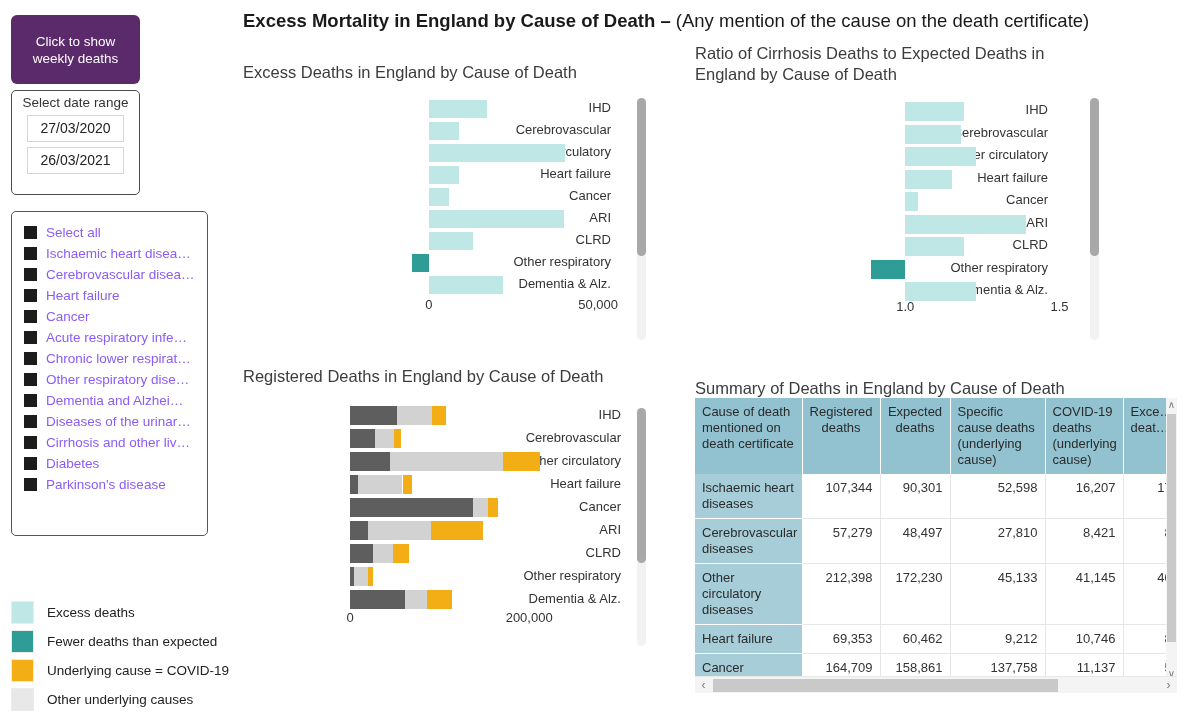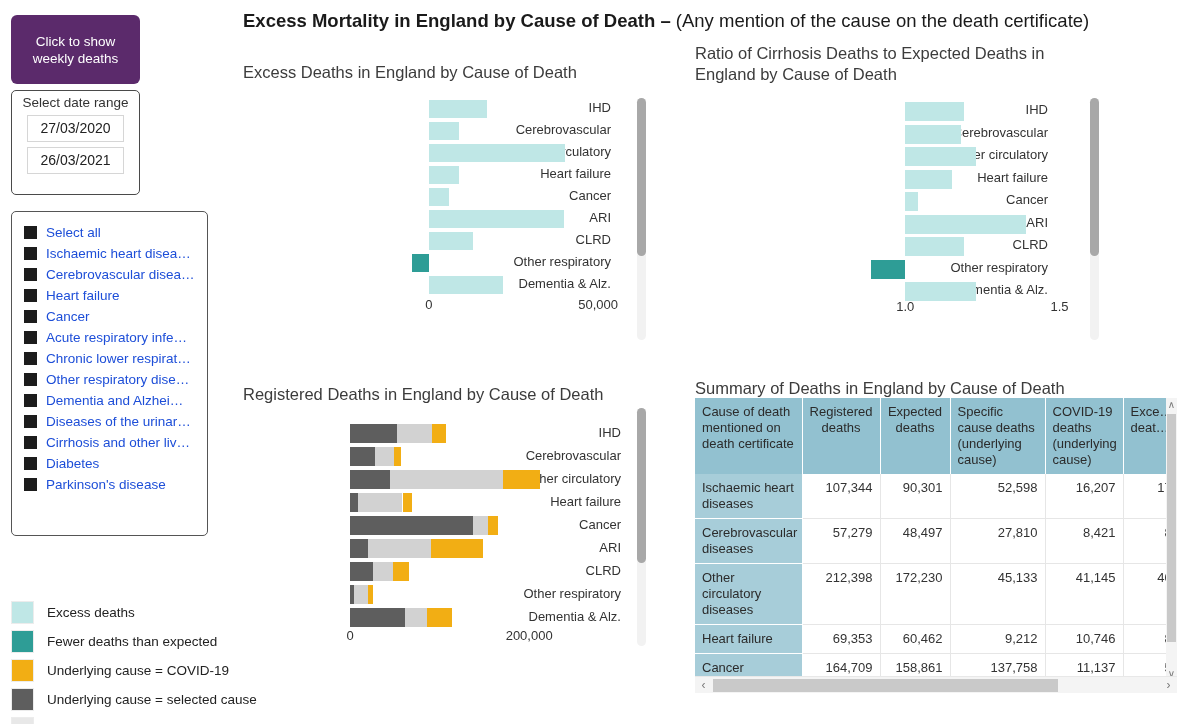--- a/index.html
+++ b/index.html
@@ -42,21 +42,21 @@
     border:1px solid #555; border-radius:5px; background:#fff;
     padding:10px 0 0 0; overflow:hidden;
   }
   .cf-item {
     display:flex; align-items:center; height:21px; padding-left:12px; cursor:pointer;
   }
   .cf-box {
     width:13px; height:13px; background:#1c1c1c; flex:0 0 13px; margin-right:9px;
   }
   .cf-label {
-    font-size:13.5px; color:#1d4ed8; white-space:nowrap; overflow:hidden;
+    font-size:13.5px; color:#8b5cf6; white-space:nowrap; overflow:hidden;
     font-family:"Liberation Sans", sans-serif;
   }
 
   #color-legend { position:absolute; left:11px; top:580px; width:300px;margin-top:18px; }
   .lg-item { display:flex; align-items:center; height:29px; }
   .lg-sw {
     width:23px; height:23px; flex:0 0 23px; margin-right:13px; border:1px solid #ececec;
   }
   .lg-label { font-size:13.5px; color:#222; white-space:nowrap; }
 
@@ -230,24 +230,20 @@
       </div>
       <div class="lg-item">
         <span class="lg-sw" style="background: rgb(46, 157, 150);"></span>
         <span class="lg-label">Fewer deaths than expected</span>
       </div>
       <div class="lg-item">
         <span class="lg-sw" style="background: rgb(242, 174, 20);"></span>
         <span class="lg-label">Underlying cause  = COVID-19</span>
       </div>
       <div class="lg-item">
-        <span class="lg-sw" style="background: rgb(94, 94, 94);"></span>
-        <span class="lg-label">Underlying cause = selected cause</span>
-      </div>
-      <div class="lg-item">
         <span class="lg-sw" style="background: rgb(232, 232, 232);"></span>
         <span class="lg-label">Other underlying causes</span>
       </div>
     </div>
 </div>
 
 <div id="main-title">
   <span class="t-bold">Excess Mortality in England by Cause of Death – </span><span class="t-norm">(Any mention of the cause on the death certificate)</span>
 </div>
 
@@ -342,21 +338,21 @@
     </div>
   <div class="axis" id="axis-ratio">
       <div class="axis-tick" style="left: 210.286px;">1.0</div>
       <div class="axis-tick" style="left: 364.571px;">1.5</div>
     </div>
 </div>
 <div class="vscroll" id="scroll-ratio" style="left:1090px; top:98px; height:242px;">
   <div class="thumb" style="top:0; height:158px;"></div>
 </div>
 
-<div class="panel" id="panel-registered" style="left:243px; top:384px; width:410px;">
+<div class="panel" id="panel-registered" style="left:243px; top:366px; width:410px;">
   <div class="panel-title">Registered Deaths in England by Cause of Death</div>
   <div class="chart-area" id="area-registered" style="margin-top:16px; height:207px;">
       <div class="row" style="height: 23px;">
         <div class="cat-label" style="width: 130px; right: 32px; height: 23px; line-height: 23px;">IHD</div>
         <div class="seg" style="left: 107px; width: 47.119px; background: rgb(94, 94, 94); top: 3px; height: 19px;"></div>
         <div class="seg" style="left: 154.119px; width: 34.5245px; background: rgb(210, 210, 210); top: 3px; height: 19px;"></div>
         <div class="seg" style="left: 188.644px; width: 14.5188px; background: rgb(242, 174, 20); top: 3px; height: 19px;"></div>
       </div>
       <div class="row" style="height: 23px;">
         <div class="cat-label" style="width: 130px; right: 32px; height: 23px; line-height: 23px;">Cerebrovascular</div>

